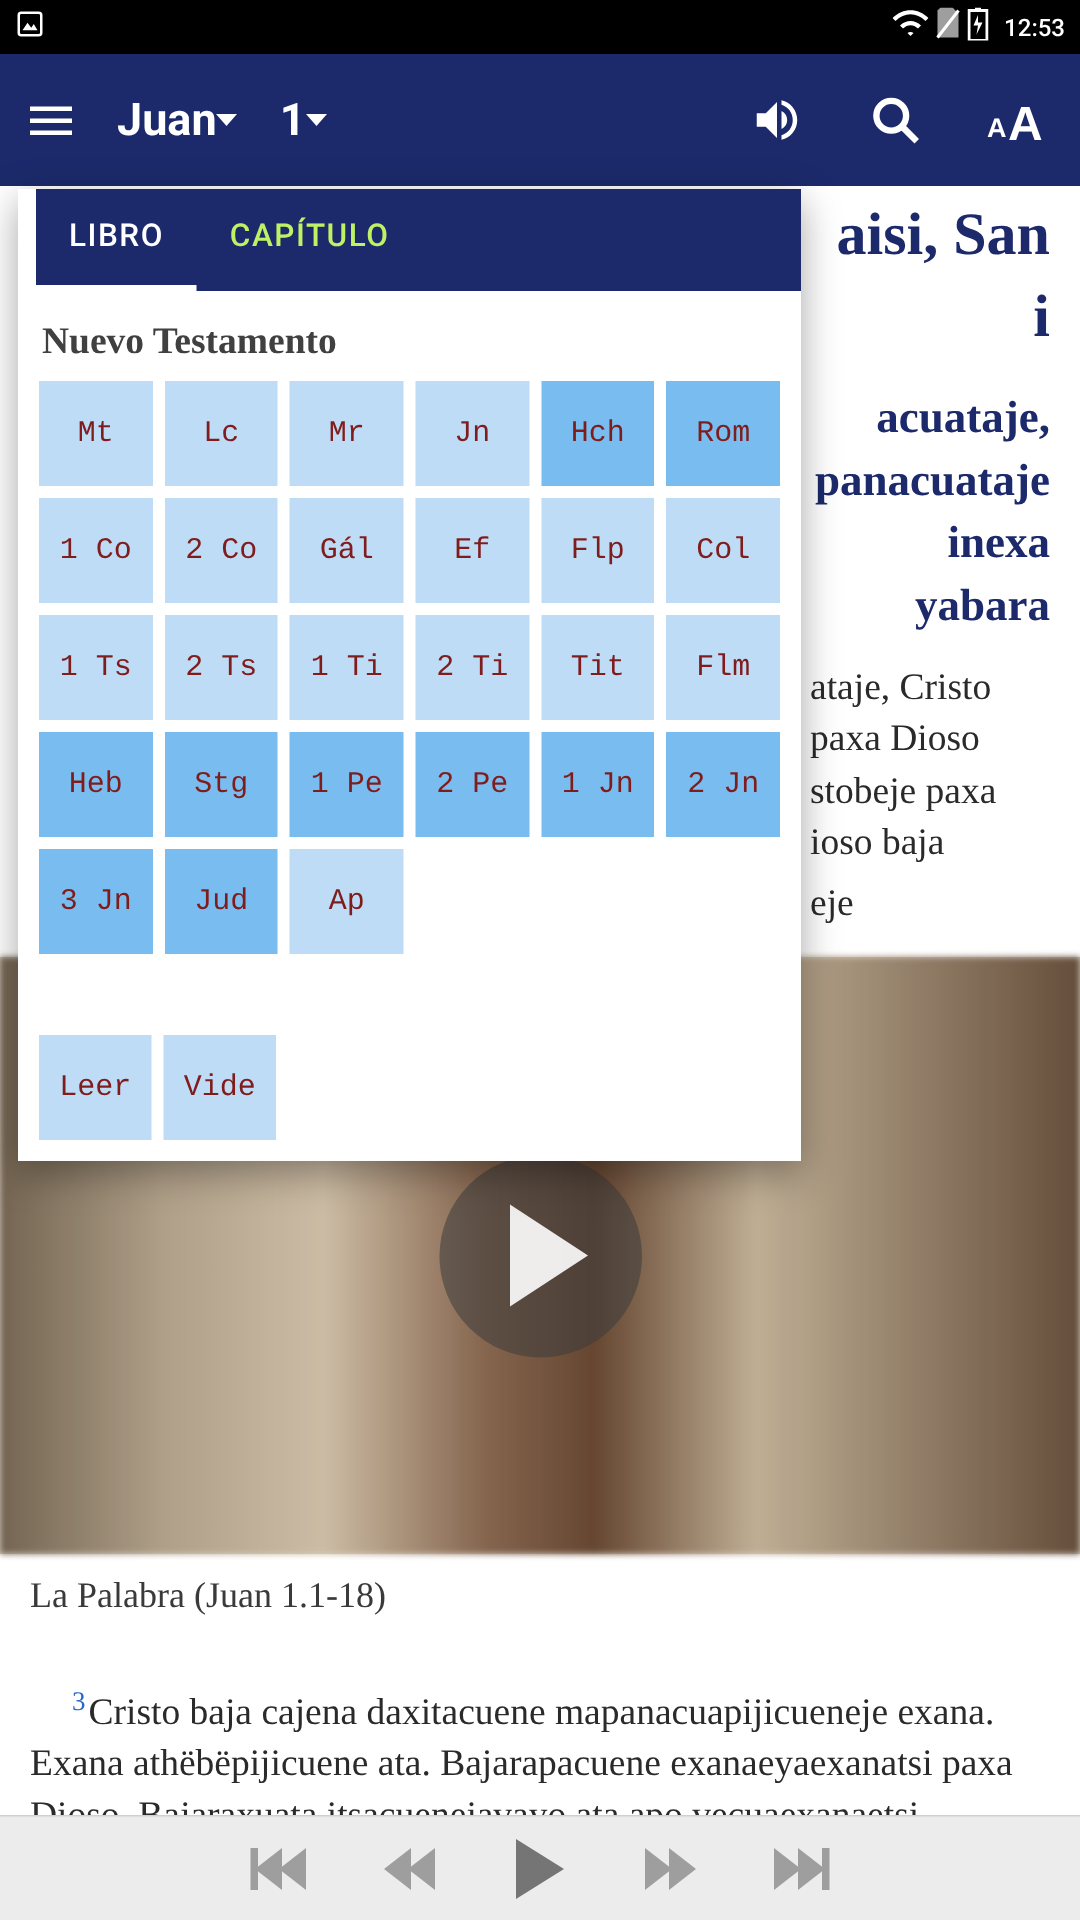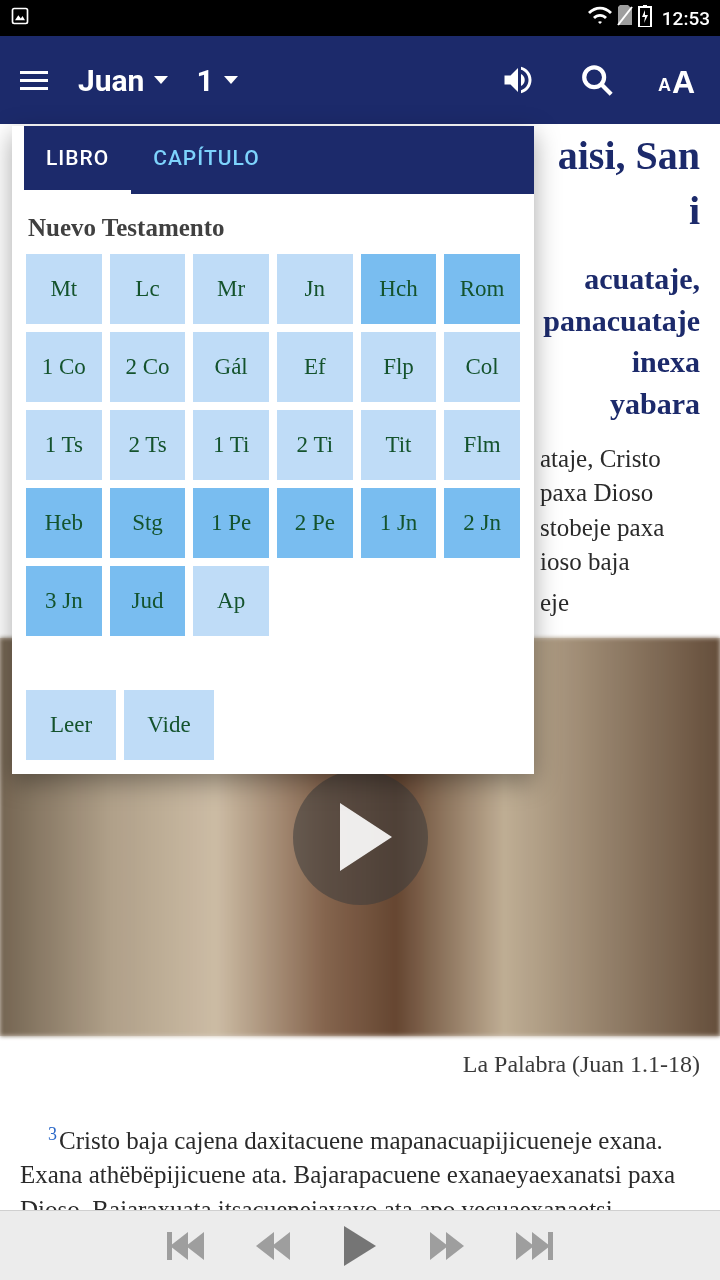--- a/index.html
+++ b/index.html
@@ -14,40 +14,40 @@
 
   
   .status-bar {
     height: 36px;
     background: #000;
     color: #fff;
     display: flex;
     align-items: center;
     padding: 0 10px;
     font-family: Roboto, Arial, sans-serif;
-    font-size: 19px;
+    font-size: 16px;
   }
   .status-left { display: flex; gap: 8px; }
   .status-right { margin-left: auto; display: flex; align-items: center; gap: 4px; }
   .status-clock { margin-left: 6px; font-weight: 500; }
 
   
   .app-bar {
     height: 88px;
     background: #1c2a6b;
     color: #fff;
     display: flex;
     align-items: center;
     padding: 0 20px;
   }
   .hamburger { display: flex; flex-direction: column; gap: 5px; margin-right: 30px; cursor: pointer; }
   .hamburger span { width: 28px; height: 3px; background: #fff; }
   .book-dd, .ch-dd {
     display: flex; align-items: center; font-size: 30px; font-weight: 700;
-    font-family: Roboto, Arial, sans-serif; cursor: pointer; gap: 10px;
+    font-family: Roboto, Arial, sans-serif; cursor: pointer; 
   }
   .ch-dd { margin-left: 28px; }
   .tri-down { width: 0; height: 0; border-left: 7px solid transparent; border-right: 7px solid transparent; border-top: 8px solid #fff; }
   .app-actions { margin-left: auto; display: flex; align-items: center; gap: 44px; }
   .icon-btn { cursor: pointer; display: flex; align-items: center; justify-content: center; }
 
   
   .content {
     position: relative;
     height: calc(100% - 36px - 88px - 70px);
@@ -78,50 +78,50 @@
   }
   .play-circle {
     position: relative; width: 135px; height: 135px; border-radius: 50%;
     background: rgba(60,60,60,0.55);
     display:flex;align-items:center;justify-content:center;
     cursor: pointer;
   }
   .play-tri {
     width:0;height:0;border-top:34px solid transparent;border-bottom:34px solid transparent;border-left:52px solid rgba(255,255,255,0.9);margin-left:12px;
   }
-  .caption { text-align:right; font-size: 24px; color:#3a3a3a; margin-top:12px; font-family: Georgia, serif;}
+  .caption { text-align:left; font-size: 24px; color:#3a3a3a; margin-top:12px; font-family: Georgia, serif;}
 
   .body-para { margin-top: 40px; text-indent: 28px; }
 
   
   .popup {
     position: absolute;
     left: 12px; top: 126px;
     width: 522px;
     background: #fff;
     box-shadow: 0 8px 24px rgba(0,0,0,0.35);
     z-index: 50;
     font-family: Roboto, Arial, sans-serif;
   }
   .tabs { display:flex; background:#1c2a6b;margin-left:12px; }
   .tab {
-    padding: 20px 22px; color:#7dd3fc; font-size:21px; letter-spacing:1px; font-weight:500; cursor:pointer;
+    padding: 20px 22px; color:#bef264; font-size:21px; letter-spacing:1px; font-weight:500; cursor:pointer;
     font-family: Roboto, Arial, sans-serif;
   }
   .tab.active { color:#fff; border-bottom: 4px solid #fff; }
   .popup-body { padding: 14px; }
   .section-title { font-size: 25px; font-weight:700; color:#404040; margin: 6px 0 12px 2px; font-family: Georgia, serif;}
   .grid { display:grid; grid-template-columns: repeat(6, 1fr); gap:8px; }
   .cell {
     background:#bfdcf7; height:70px; display:flex;align-items:center;justify-content:center;
-    font-family: Liberation Serif, serif; font-size:23px; color:#14532d; cursor:pointer;
+    font-family: Liberation Mono, monospace; font-size:20px; color:#7f1d1d; cursor:pointer;
   }
   .cell.hl { background:#79bdf0; }
   .extras { display:flex; gap:8px; margin-top: 54px; }
-  .extras .cell { width:90px; }
+  .extras .cell { width:75px; }
 
   
   .bottom-bar {
     position:absolute; left:0; right:0; bottom:0; height:70px;
     background:#ececec; border-top:1px solid #d0d0d0;
     display:flex; align-items:center; justify-content:center; gap:54px;
   }
   .pb-btn { cursor:pointer; display:flex; align-items:center; justify-content:center; }
   .pb-play { width:0;height:0;border-top:20px solid transparent;border-bottom:20px solid transparent;border-left:32px solid #757575; }
   .dtri { display:flex; }

